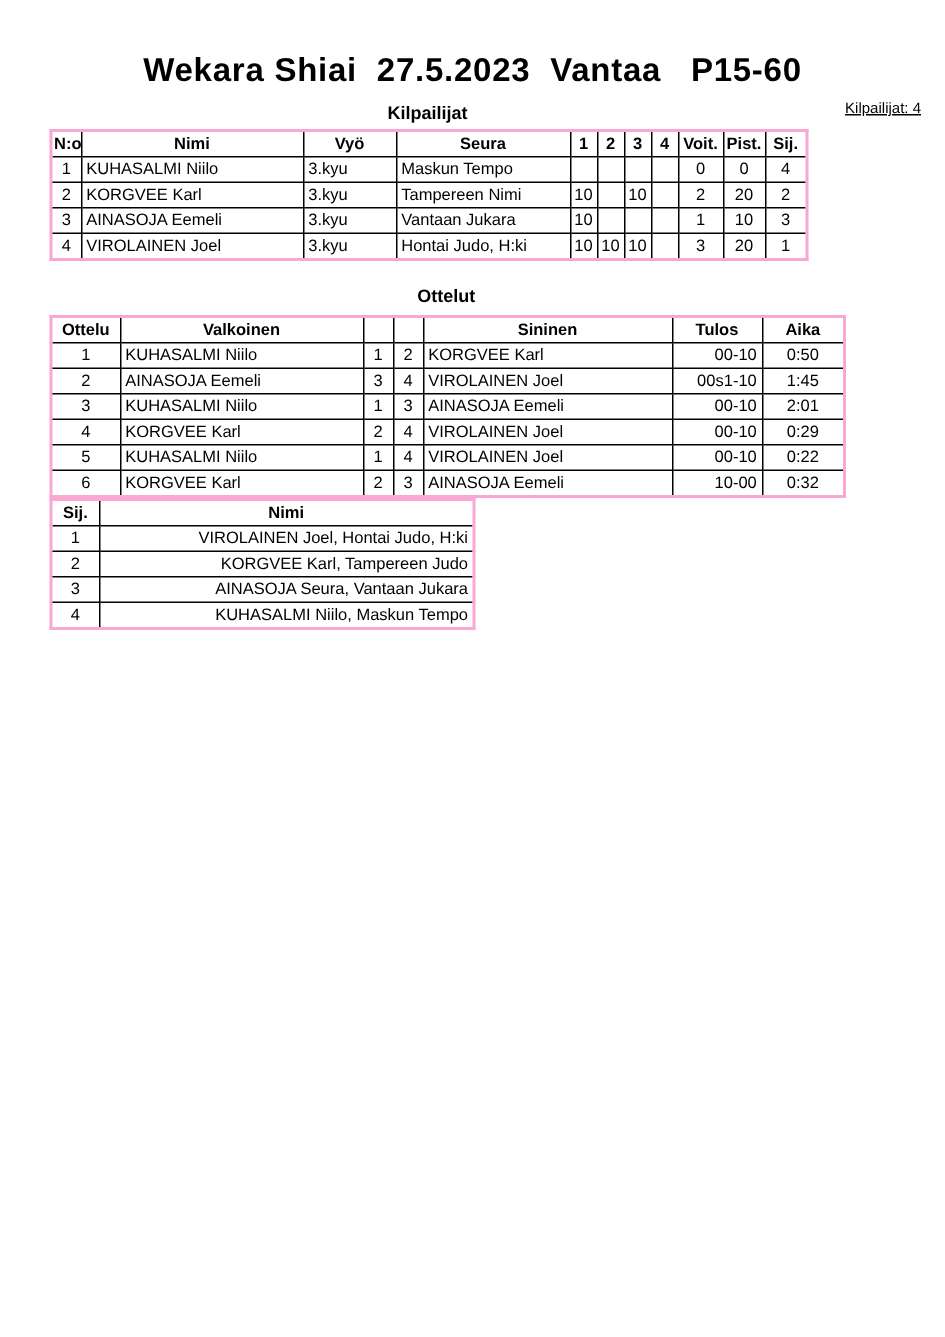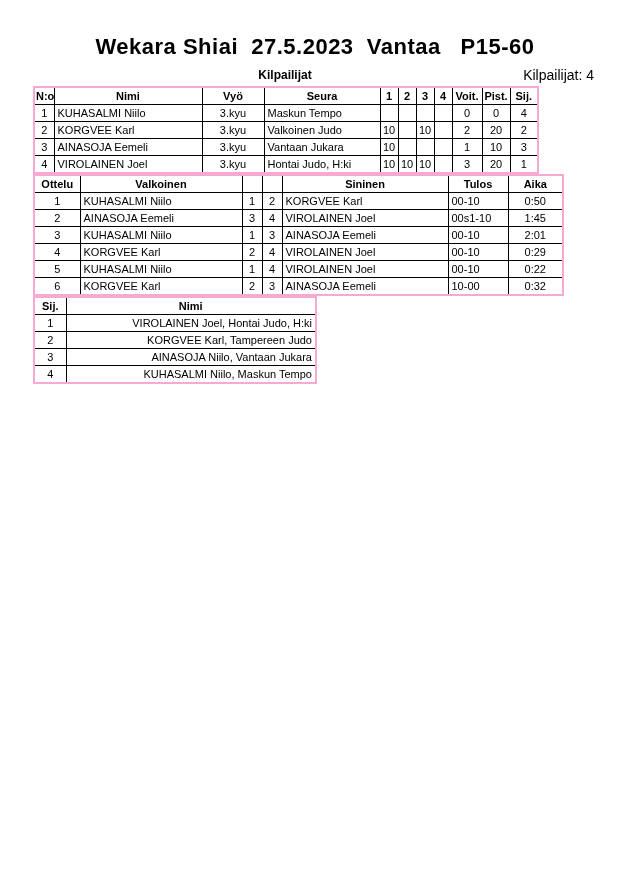--- a/index.html
+++ b/index.html
@@ -34,23 +34,24 @@
     font-weight: bold;
     text-align: center;
     white-space: pre;
   }
   .heading-kilpailijat { width: 504px; margin: 8px 0 4px 33px; }
   .heading-ottelut   { width: 529px; margin: 16px 0 6px 33px; }
   .heading-tulokset  { width: 282px; margin: 16px 0 6px 33px; }
   .competitors-count {
     position: absolute;
     top: 67px;
-    right: 36px;
-    font-size: 14px;
+    right: 16px;
+    font-size: 10px;
     font-weight: normal;
+    text-decoration: underline;
   }
   table {
     border-collapse: collapse;
     table-layout: fixed;
     margin-left: 33px;
     border: 2px solid #f9a8d4;
     font-size: 11px;
   }
   th, td {
     border: 1px solid #000000;
@@ -62,37 +63,37 @@
   }
   th {
     font-weight: bold;
     text-align: center;
     padding: 0 1px;
   }
   
   .t-kilpailijat { width: 504px; }
   .t-kilpailijat td:nth-child(1)  { text-align: center; padding: 0 1px; }
   .t-kilpailijat td:nth-child(2)  { text-align: left; }
-  .t-kilpailijat td:nth-child(3)  { text-align: center; }
+  .t-kilpailijat td:nth-child(3)  { }
   .t-kilpailijat td:nth-child(4)  { text-align: left; margin-left: 40px; }
   .t-kilpailijat td:nth-child(5),
   .t-kilpailijat td:nth-child(6),
   .t-kilpailijat td:nth-child(7),
   .t-kilpailijat td:nth-child(8)  { text-align: center; padding: 0 1px; }
   .t-kilpailijat td:nth-child(9),
   .t-kilpailijat td:nth-child(10),
   .t-kilpailijat td:nth-child(11) { text-align: center; padding: 0 1px; }
   
   .t-ottelut { width: 529px; }
   .t-ottelut td:nth-child(1) { text-align: center; }
   .t-ottelut td:nth-child(2) { text-align: left; }
   .t-ottelut td:nth-child(3),
   .t-ottelut td:nth-child(4) { text-align: center; padding: 0 1px; }
   .t-ottelut td:nth-child(5) { text-align: left; }
-  .t-ottelut td:nth-child(6) { text-align: left; }
+  .t-ottelut td:nth-child(6) { text-align: right; }
   .t-ottelut td:nth-child(7) { text-align: center; }
   
   .t-tulokset { width: 282px; }
   .t-tulokset td:nth-child(1) { text-align: center; }
   .t-tulokset td:nth-child(2) { text-align: right; }
 </style>
 </head>
 <body>
 
 <div class="page">
@@ -143,21 +144,21 @@
           <td></td>
           <td></td>
           <td>0</td>
           <td>0</td>
           <td>4</td>
         </tr>
         <tr>
           <td>2</td>
           <td>KORGVEE Karl</td>
           <td>3.kyu</td>
-          <td>Valkoinen Judo</td>
+          <td>Tampereen Nimi</td>
           <td>10</td>
           <td></td>
           <td>10</td>
           <td></td>
           <td>2</td>
           <td>20</td>
           <td>2</td>
         </tr>
         <tr>
           <td>3</td>
@@ -181,20 +182,21 @@
           <td>10</td>
           <td>10</td>
           <td></td>
           <td>3</td>
           <td>20</td>
           <td>1</td>
         </tr>
       </tbody>
   </table>
 
+  <div class="section-heading heading-ottelut">Ottelut</div>
 
   <table class="t-ottelut">
     <colgroup>
       <col style="width:46px">
         <col style="width:162px">
         <col style="width:20px">
       <col style="width:20px">
         <col style="width:166px">
         <col style="width:60px">
       <col style="width:55px">
@@ -284,21 +286,21 @@
         <tr>
           <td>1</td>
           <td>VIROLAINEN Joel, Hontai Judo, H:ki</td>
         </tr>
         <tr>
           <td>2</td>
           <td>KORGVEE Karl, Tampereen Judo</td>
         </tr>
         <tr>
           <td>3</td>
-          <td>AINASOJA Niilo, Vantaan Jukara</td>
+          <td>AINASOJA Seura, Vantaan Jukara</td>
         </tr>
         <tr>
           <td>4</td>
           <td>KUHASALMI Niilo, Maskun Tempo</td>
         </tr>
       </tbody>
   </table>
 
 </div>
 

